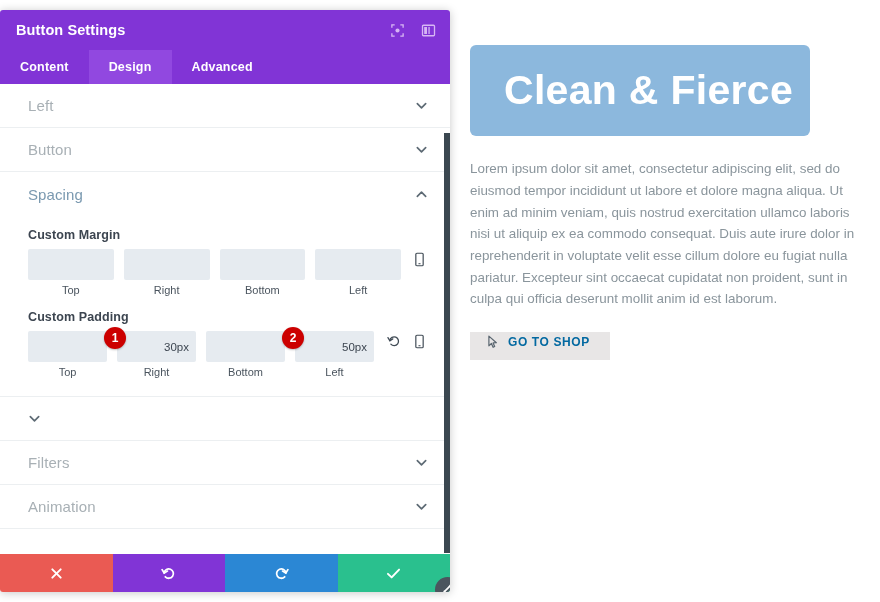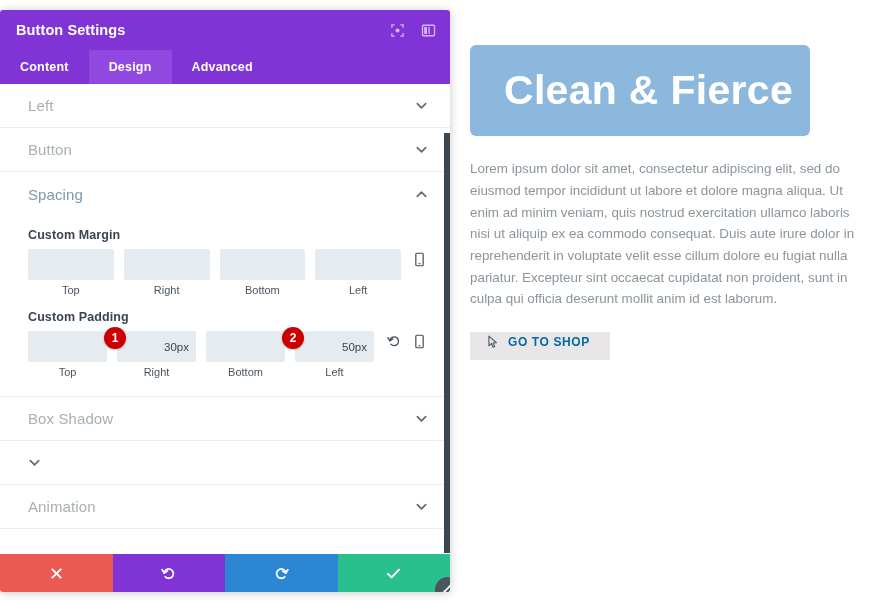--- a/index.html
+++ b/index.html
@@ -303,29 +303,29 @@
                   <rect x="2" y="1.2" width="8" height="13.6" rx="1.2"></rect>
                   <line x1="4.9" y1="12.6" x2="7.1" y2="12.6" stroke-width="1.1"></line>
                 </svg>
               </span>
             </div>
           </div>
         </div>
       </div>
 
       <div class="acc-row">
-        <span class="acc-label">Box Shadow</span>
         <span class="chev">
           <svg viewBox="0 0 14 14" width="13" height="13" fill="none" stroke="currentColor" stroke-width="1.8" stroke-linecap="round" stroke-linejoin="round">
               <polyline points="2.5,5 7,9.5 11.5,5"></polyline>
             </svg>
         </span>
       </div>
 
       <div class="acc-row">
+        <span class="acc-label">Filters</span>
         <span class="chev">
           <svg viewBox="0 0 14 14" width="13" height="13" fill="none" stroke="currentColor" stroke-width="1.8" stroke-linecap="round" stroke-linejoin="round">
               <polyline points="2.5,5 7,9.5 11.5,5"></polyline>
             </svg>
         </span>
       </div>
 
       <div class="acc-row">
         <span class="acc-label">Animation</span>
         <span class="chev">

